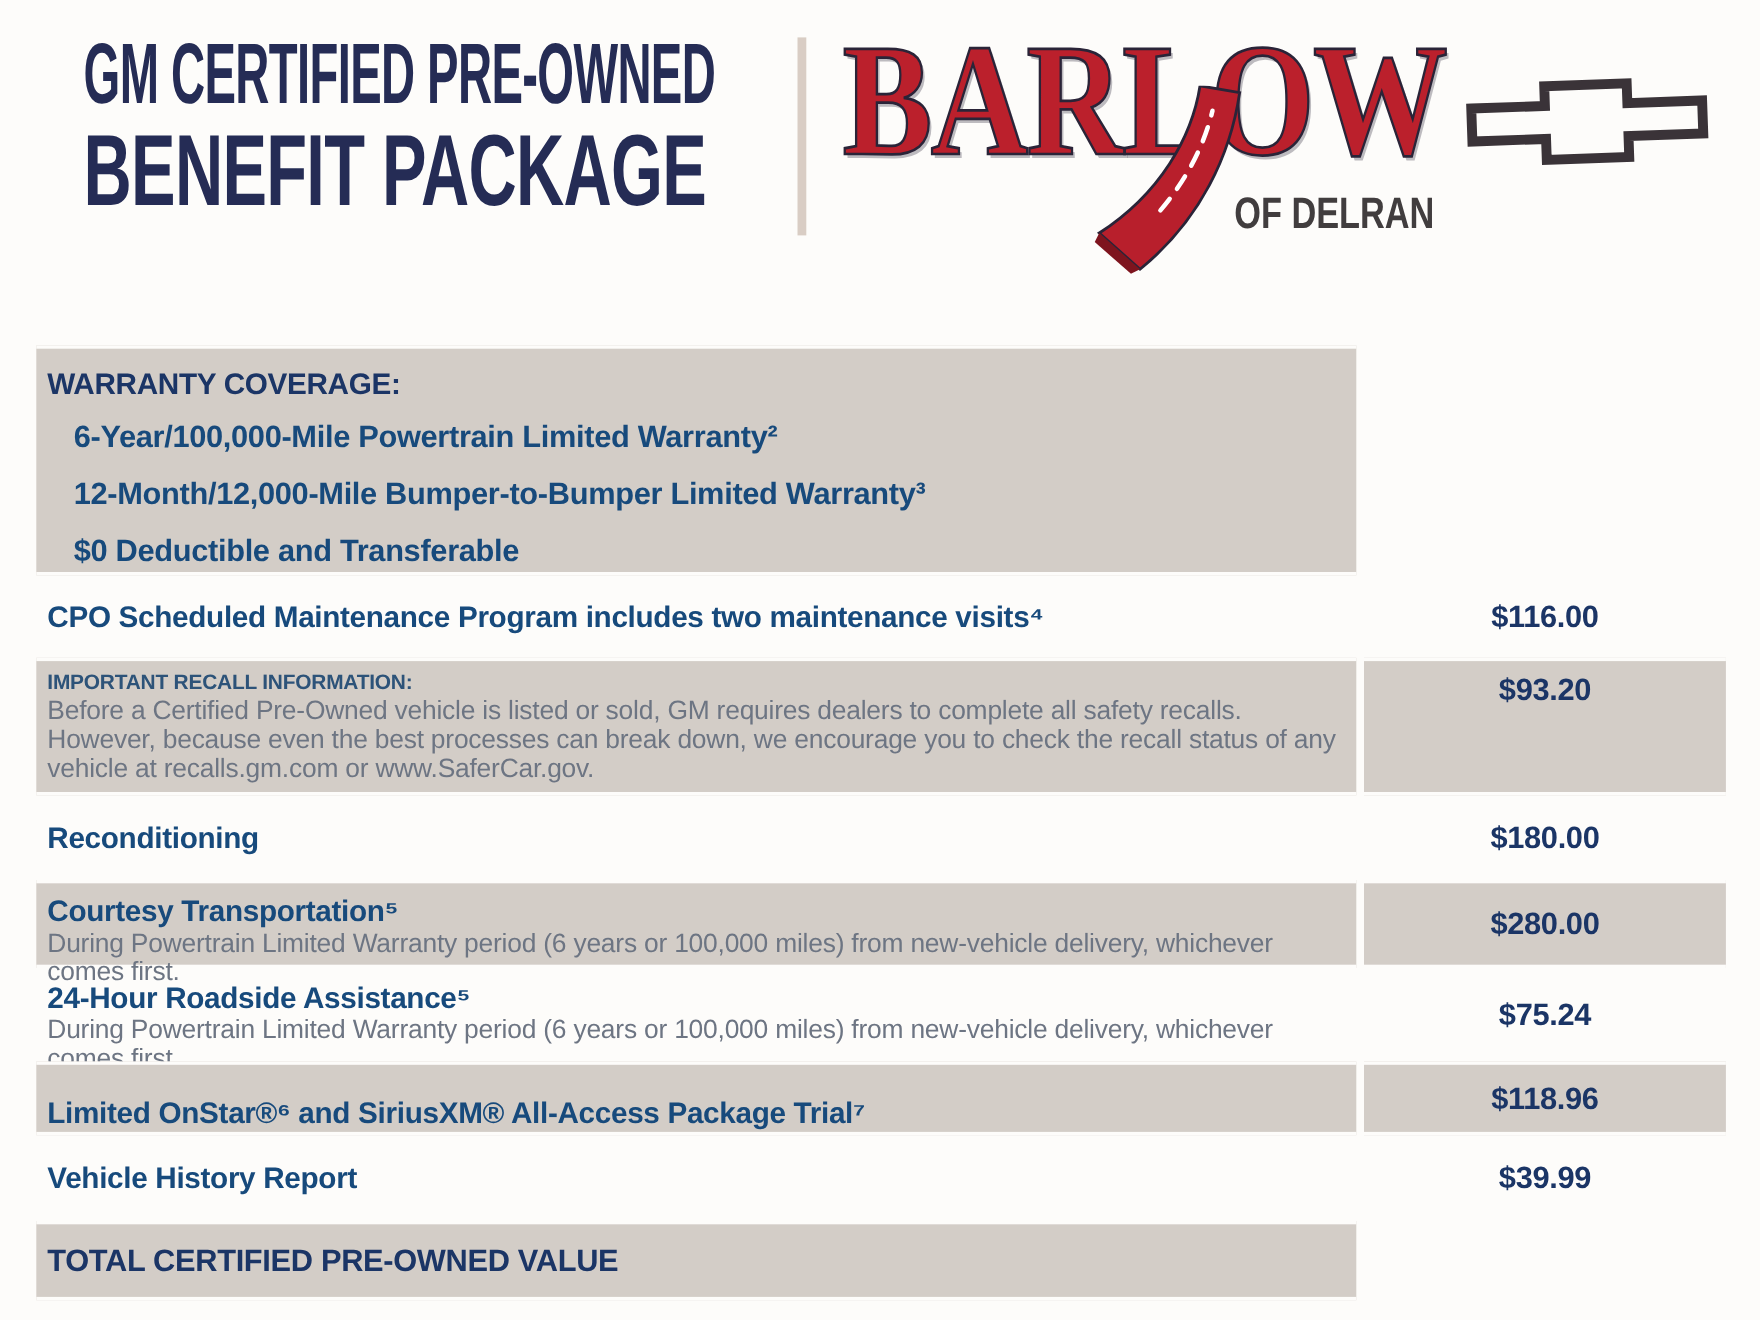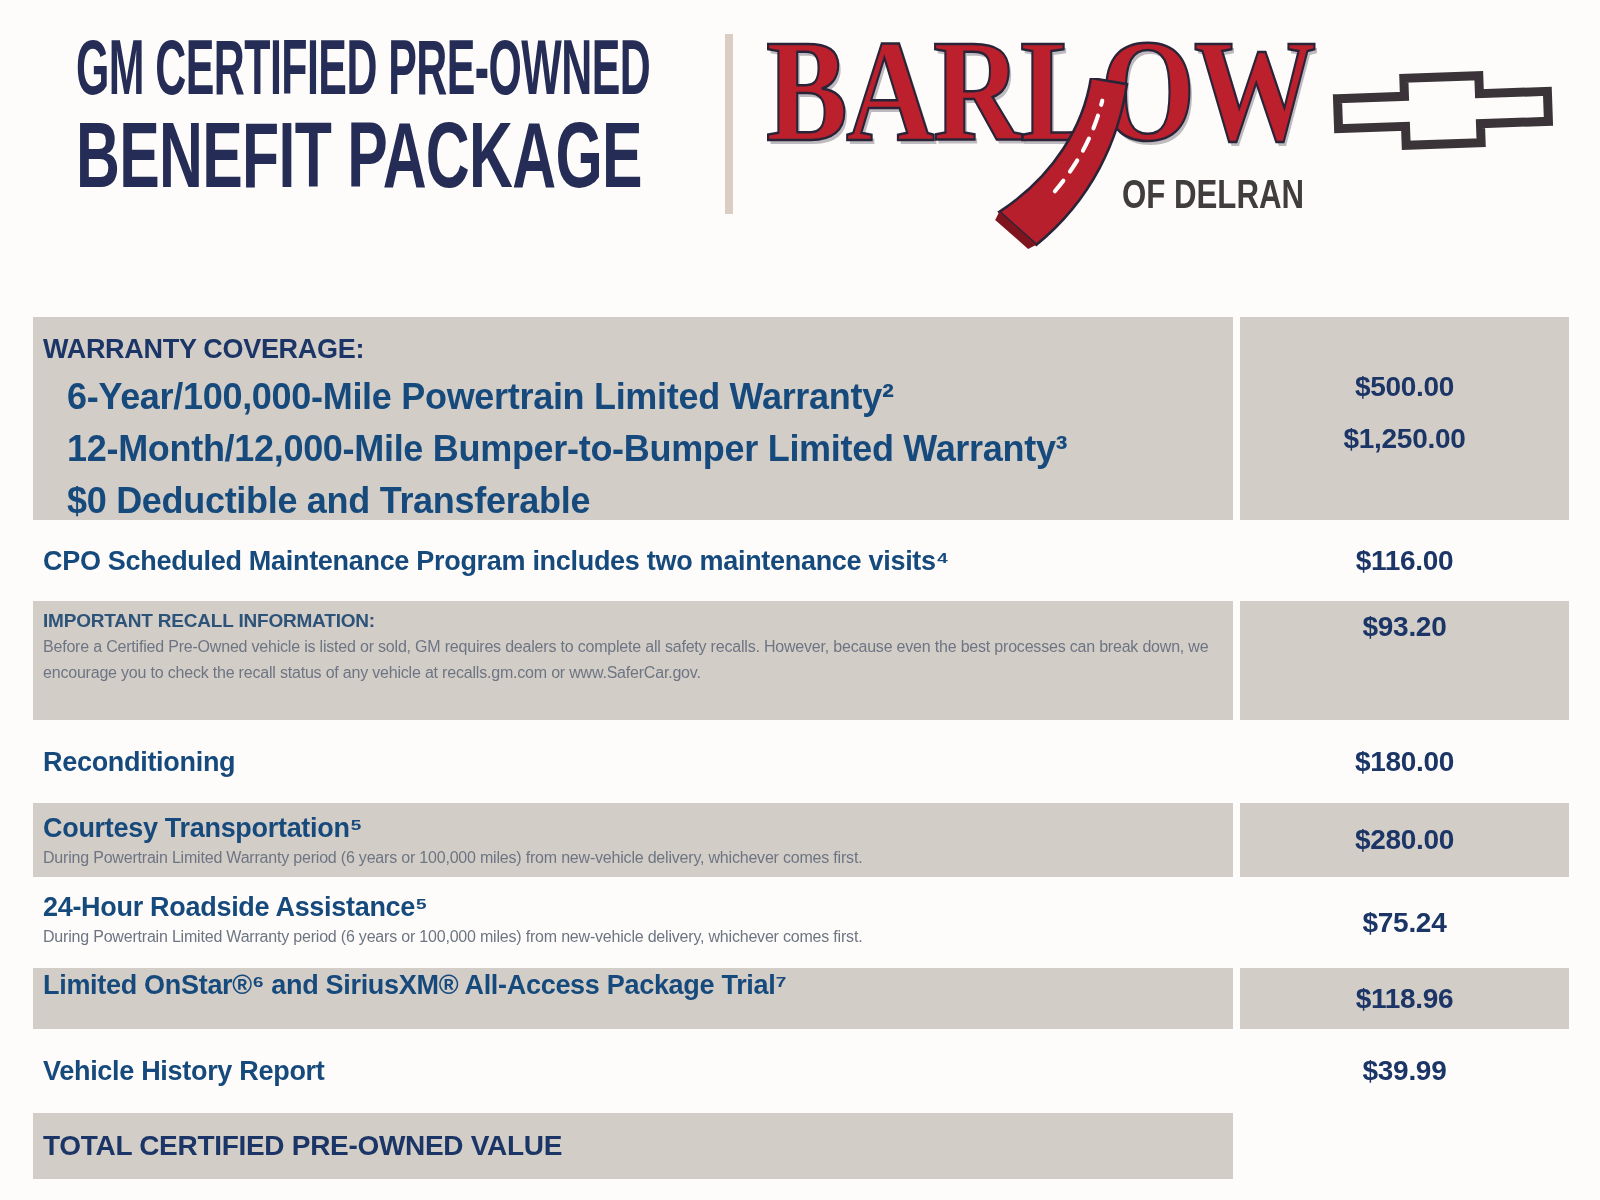--- a/index.html
+++ b/index.html
@@ -48,28 +48,28 @@
   .bowtie{position:absolute;left:572px;top:40px;z-index:2;}
 
   
   .benefit-table{position:absolute;left:33px;top:314px;width:1536px;}
   .t-row{display:flex;column-gap:7px;}
   .cell-main{flex:0 0 1200px;box-sizing:border-box;padding-left:10px;}
   .cell-price{flex:1 1 auto;box-sizing:border-box;display:flex;align-items:center;justify-content:center;}
   .shaded{background:var(--shade);border-top:3px solid var(--bg);border-bottom:3px solid var(--bg);}
   .row-title{color:var(--navy-title);font-weight:bold;font-size:27px;line-height:34px;letter-spacing:-.3px;}
   .price{color:var(--navy-dark);font-weight:bold;font-size:28px;letter-spacing:-.3px;}
-  .note{color:var(--note-gray);font-size:16px;line-height:26px;letter-spacing:-.2px;}
+  .note{color:var(--note-gray);font-size:24px;line-height:26px;letter-spacing:-.2px;}
   .subhead{color:#2d5379;font-size:19px;line-height:27px;font-weight:bold;letter-spacing:-.2px;}
 
   
   .r1{height:209px;}
   .r1 .cell-main{padding-top:10px;}
   .r1 .section-head{color:var(--navy-dark);font-weight:bold;font-size:27px;line-height:44px;letter-spacing:-.3px;}
-  .r1 .warranty-item{padding-left:24px;font-size:36px;line-height:52px;font-weight:bold;color:var(--navy-title);letter-spacing:-.3px;}
+  .r1 .warranty-item{padding-left:24px;font-size:28px;line-height:52px;font-weight:bold;color:var(--navy-title);letter-spacing:-.3px;}
   .r1 .cell-price{position:relative;display:block;}
   .r1 .p1{position:absolute;top:54px;left:0;right:0;text-align:center;}
   .r1 .p2{position:absolute;top:106px;left:0;right:0;text-align:center;}
 
   
   .r2{height:75px;}
   .r2 .cell-main{display:flex;align-items:center;}
 
   
   .r3{height:125px;}
@@ -83,21 +83,21 @@
   
   .r5{height:80px;}
   .r5 .cell-main{padding-top:8px;}
 
   
   .r6{height:85px;}
   .r6 .cell-main{padding-top:10px;}
 
   
   .r7{height:67px;}
-  .r7 .cell-main{display:flex;align-items:flex-start;}
+  .r7 .cell-main{display:flex;align-items:flex-end;}
 
   
   .r8{height:78px;}
   .r8 .cell-main{display:flex;align-items:center;}
 
   
   .r9{height:72px;}
   .r9 .cell-main{display:flex;align-items:center;}
   .r9 .row-title{color:var(--navy-dark);font-size:28px;}
 </style>
@@ -133,24 +133,20 @@
 
 <div class="benefit-table">
 
   <div class="t-row r1">
     <div class="cell-main shaded">
       <div class="section-head">WARRANTY COVERAGE:</div>
       <div class="warranty-item">6-Year/100,000-Mile Powertrain Limited Warranty²</div>
       <div class="warranty-item">12-Month/12,000-Mile Bumper-to-Bumper Limited Warranty³</div>
       <div class="warranty-item">$0 Deductible and Transferable</div>
     </div>
-    <div class="cell-price shaded">
-      <div class="price p1">$500.00</div>
-      <div class="price p2">$1,250.00</div>
-    </div>
   </div>
 
   <div class="t-row r2">
     <div class="cell-main">
       <span class="row-title">CPO Scheduled Maintenance Program includes two maintenance visits⁴</span>
     </div>
     <div class="cell-price">
       <span class="price">$116.00</span>
     </div>
   </div>

